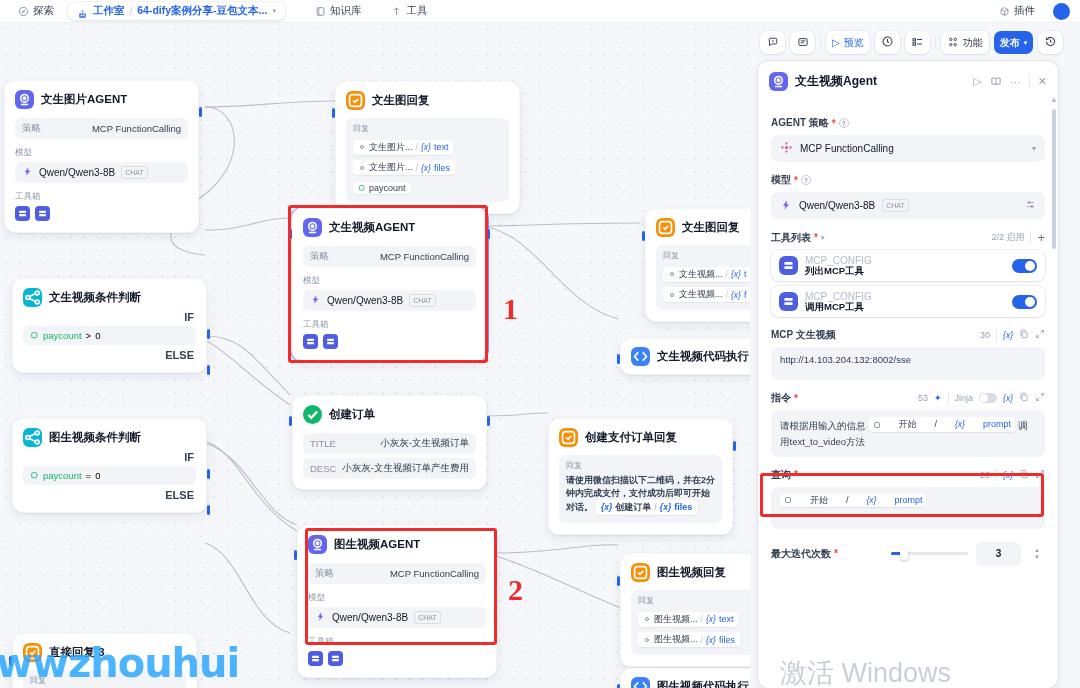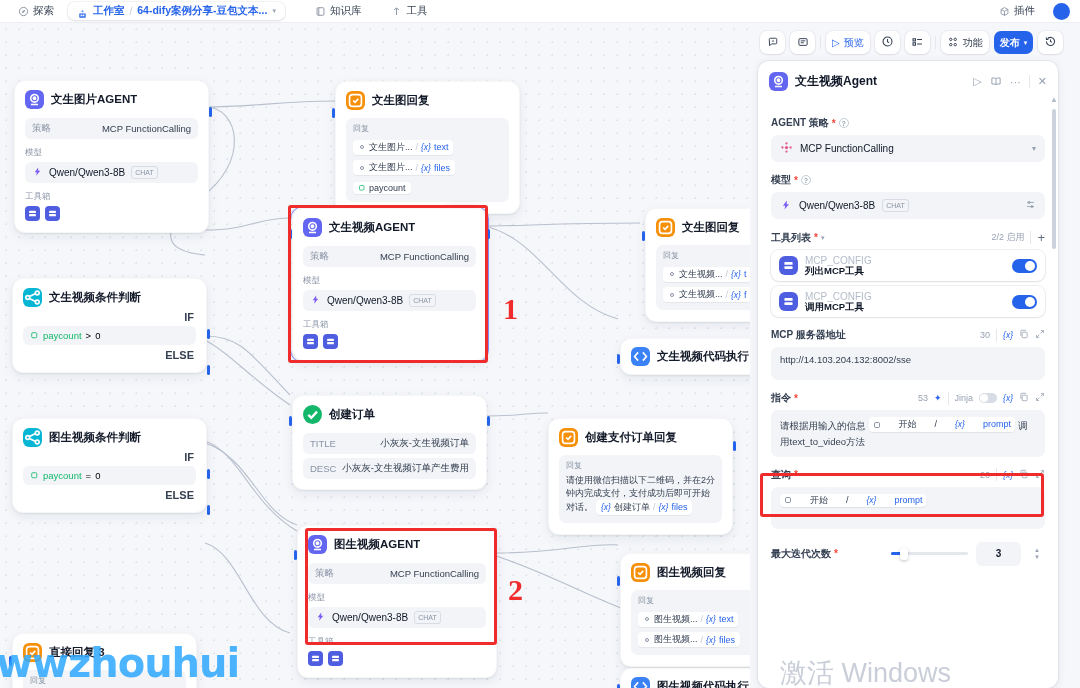--- a/index.html
+++ b/index.html
@@ -76,21 +76,21 @@
 
   .ans-box { background: #f2f4f7; border-radius: 7px; padding: 5px 7px; margin-top: 8px; }
   .ans-lbl { font-size: 8px; color: #8a94a6; margin-bottom: 3px; }
   .var-pill { display: inline-flex; align-items: center; gap: 3px; background: #fff;
               border-radius: 4px; padding: 1px 5px; margin-bottom: 3px; font-size: 9px;
               color: #354052; box-shadow: 0 1px 1px rgba(16,24,40,.06); max-width: 100%; justify-content: flex-end; }
   .var-pill .slash { color: #c4cbd6; }
   .var-x { color: #2563eb; font-style: italic; font-size: 8.5px; }
   .var-blue { color: #2563eb; }
   .var-green { color: #12b76a; }
-  .ans-text { font-size: 9px; color: #354052; line-height: 1.45; }
+  .ans-text { font-size: 9px; color: #354052; line-height: 1.45; font-weight: bold; }
 
   .if-row { display: flex; justify-content: flex-end; font-size: 11px; font-weight: 700;
             color: #354052; padding: 4px 2px 3px 0; }
   .cond-row { background: #f2f4f7; border-radius: 6px; padding: 4px 7px; font-size: 9.5px;
               display: flex; align-items: center; gap: 4px; }
 
   .port { position: absolute; width: 3px; height: 10px; background: #2563eb; border-radius: 2px; }
 
   .hover-bar { position: absolute; background: #fff; border-radius: 7px;
                box-shadow: 0 2px 8px rgba(16,24,40,.14); padding: 3px 7px; display: flex;
@@ -256,21 +256,21 @@
       <path d="M205 317 C 230 330, 250 355, 290 382"></path>
       <path d="M487 393 C 520 393, 525 390, 548 390"></path>
       <path d="M205 420 C 250 435, 260 490, 297 502"></path>
       <path d="M205 418 C 240 430, 250 480, 297 508"></path>
       <path d="M496 530 C 560 530, 585 520, 618 522"></path>
       <path d="M496 533 C 580 560, 640 610, 760 618"></path>
       <path d="M205 520 C 240 530, 250 600, 290 610"></path>
     </g>
   </svg>
 
-  <div class="node" style="left:14px; top:57px; width:195px;">
+  <div class="node" style="left:4px; top:57px; width:195px;">
     <div class="n-head">
       <div class="n-ico ico-agent">
         <svg viewBox="0 0 16 16" fill="none" stroke="#fff" stroke-width="1.3">
             <circle cx="8" cy="7" r="3.2"></circle>
             <circle cx="8" cy="7" r="1" fill="#fff"></circle>
             <path d="M5 12.2h6"></path>
           </svg>
       </div>
       <div class="n-title">文生图片AGENT</div>
     </div>
@@ -819,21 +819,21 @@
             </svg>
         </div>
         <div class="tool-tx">
           <div class="cfg">MCP_CONFIG</div>
           <div class="nm">调用MCP工具</div>
         </div>
         <div class="toggle"></div>
       </div>
 
       <div class="f-label">
-        <span>MCP 服务器地址</span>
+        <span>MCP 文生视频</span>
         <span class="f-right">
           <span>30</span>
           <span class="divider-v"></span>
           <span class="var-x">{x}</span>
           <span>
             <svg width="10" height="10" viewBox="0 0 16 16" fill="none" stroke="#98a2b3" stroke-width="1.3">
                 <rect x="5" y="5" width="8" height="9" rx="1.5"></rect>
                 <path d="M3 11V3.5A1.5 1.5 0 0 1 4.5 2H11"></path>
               </svg>
           </span>

